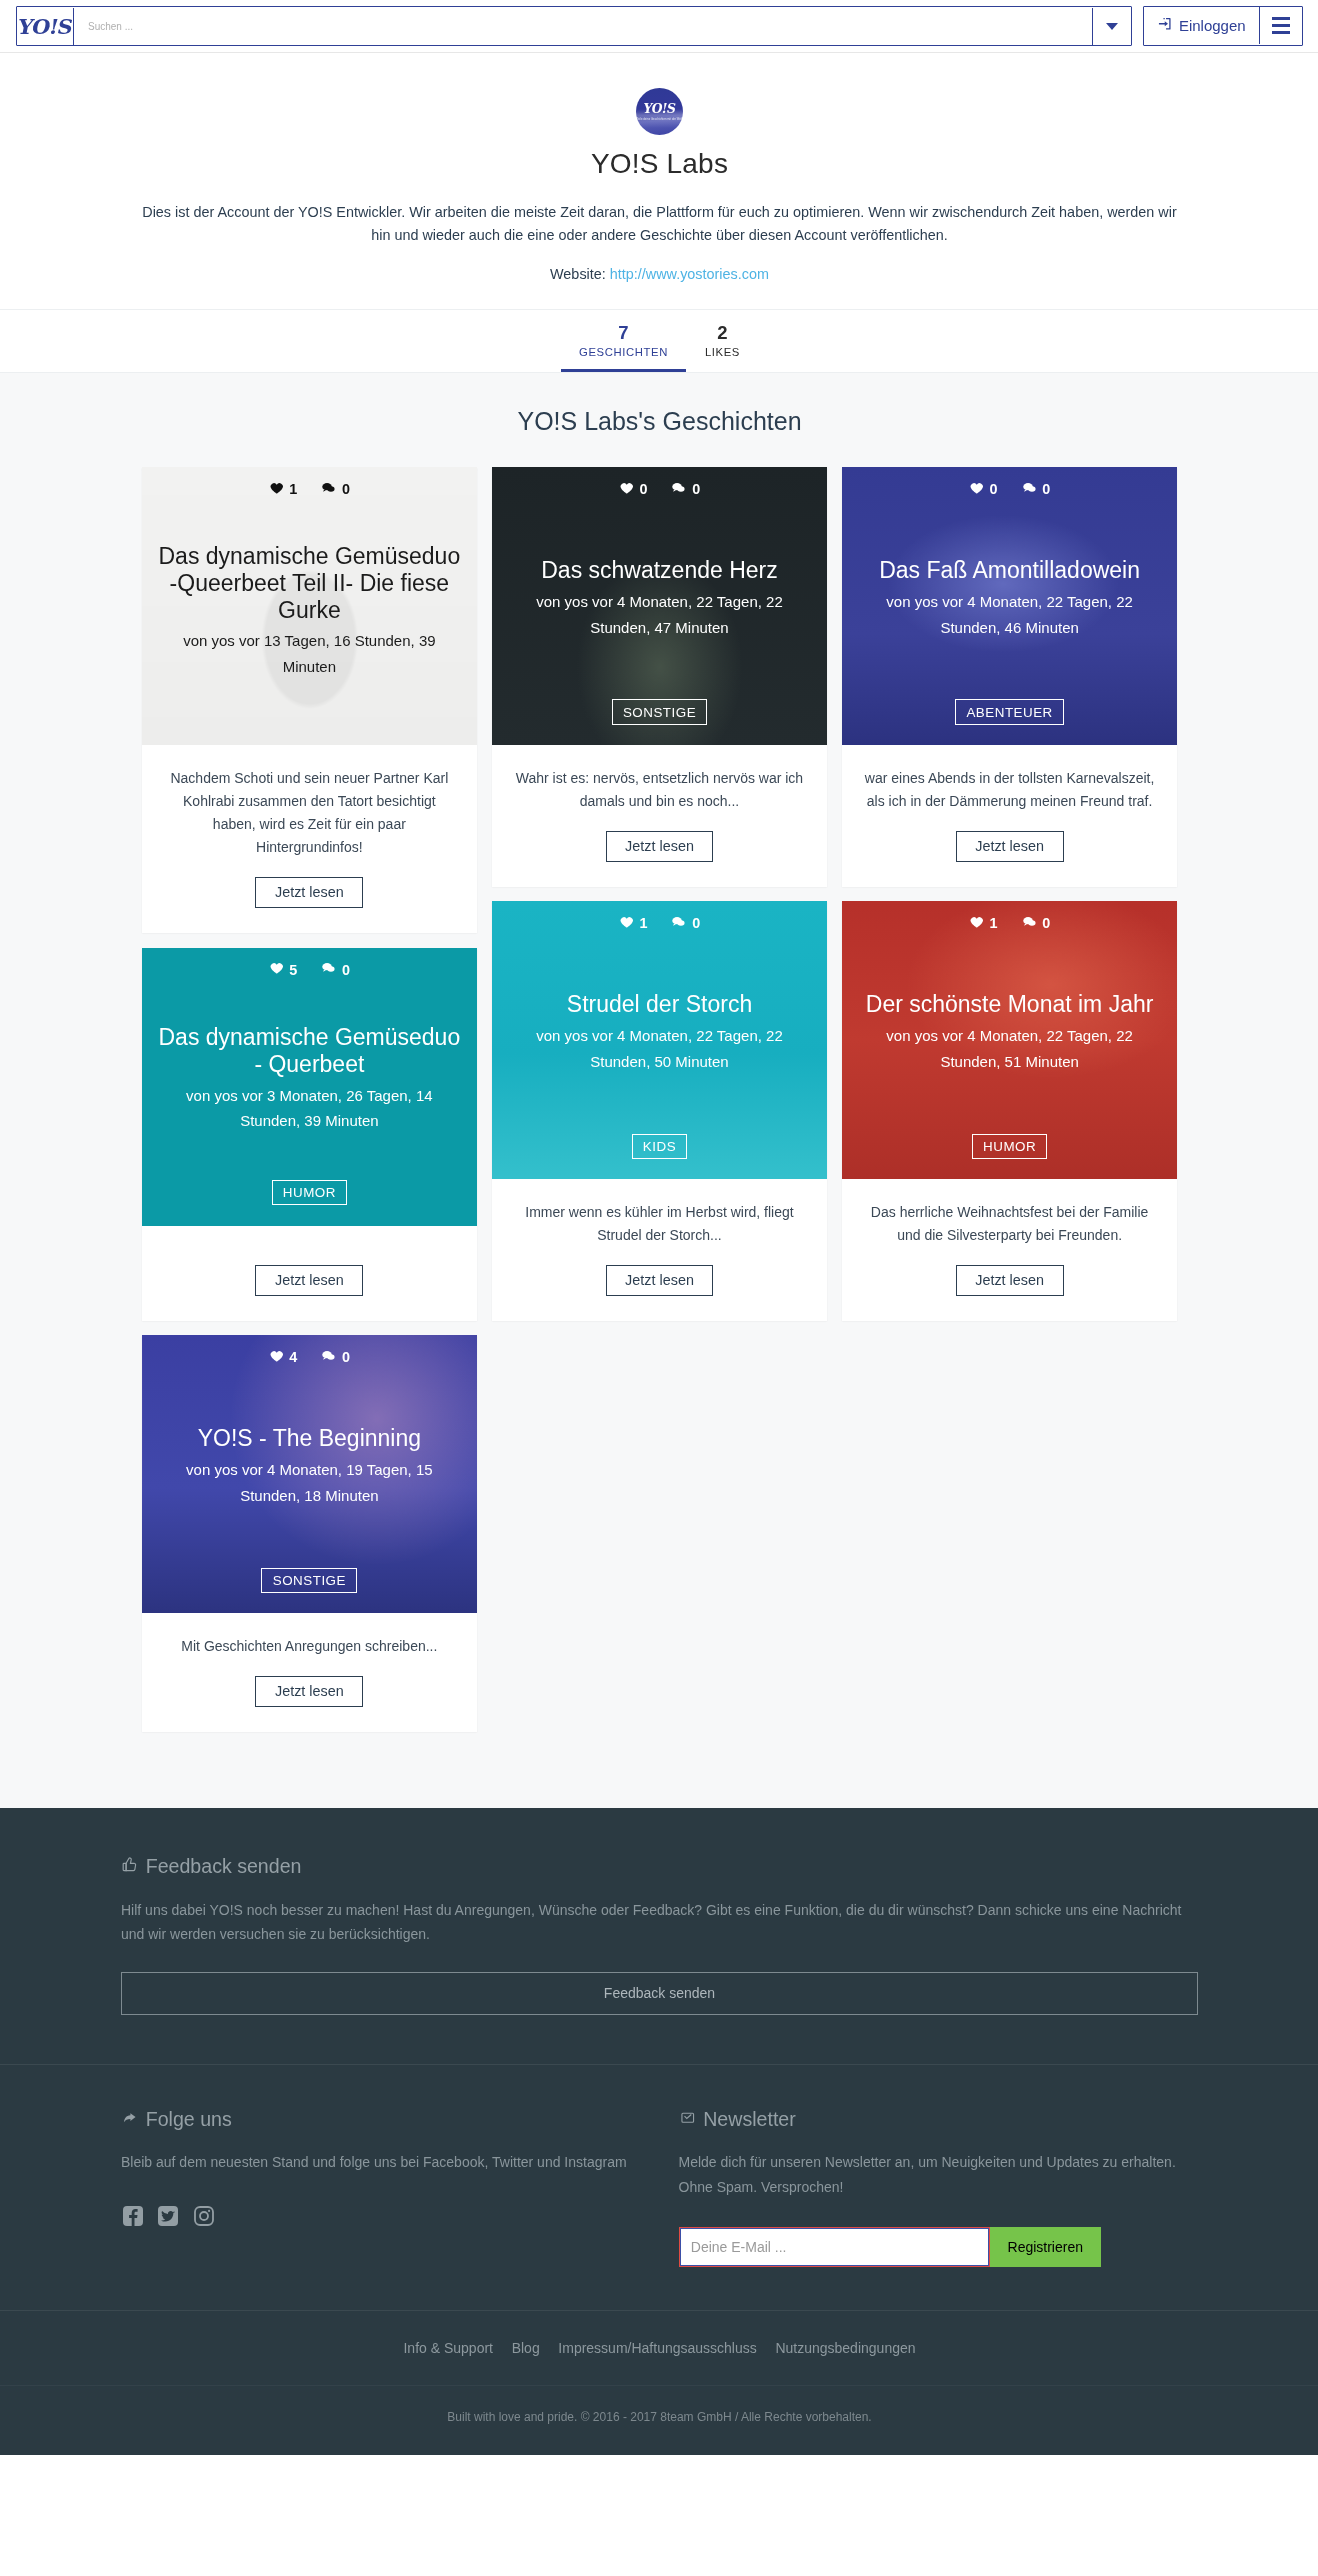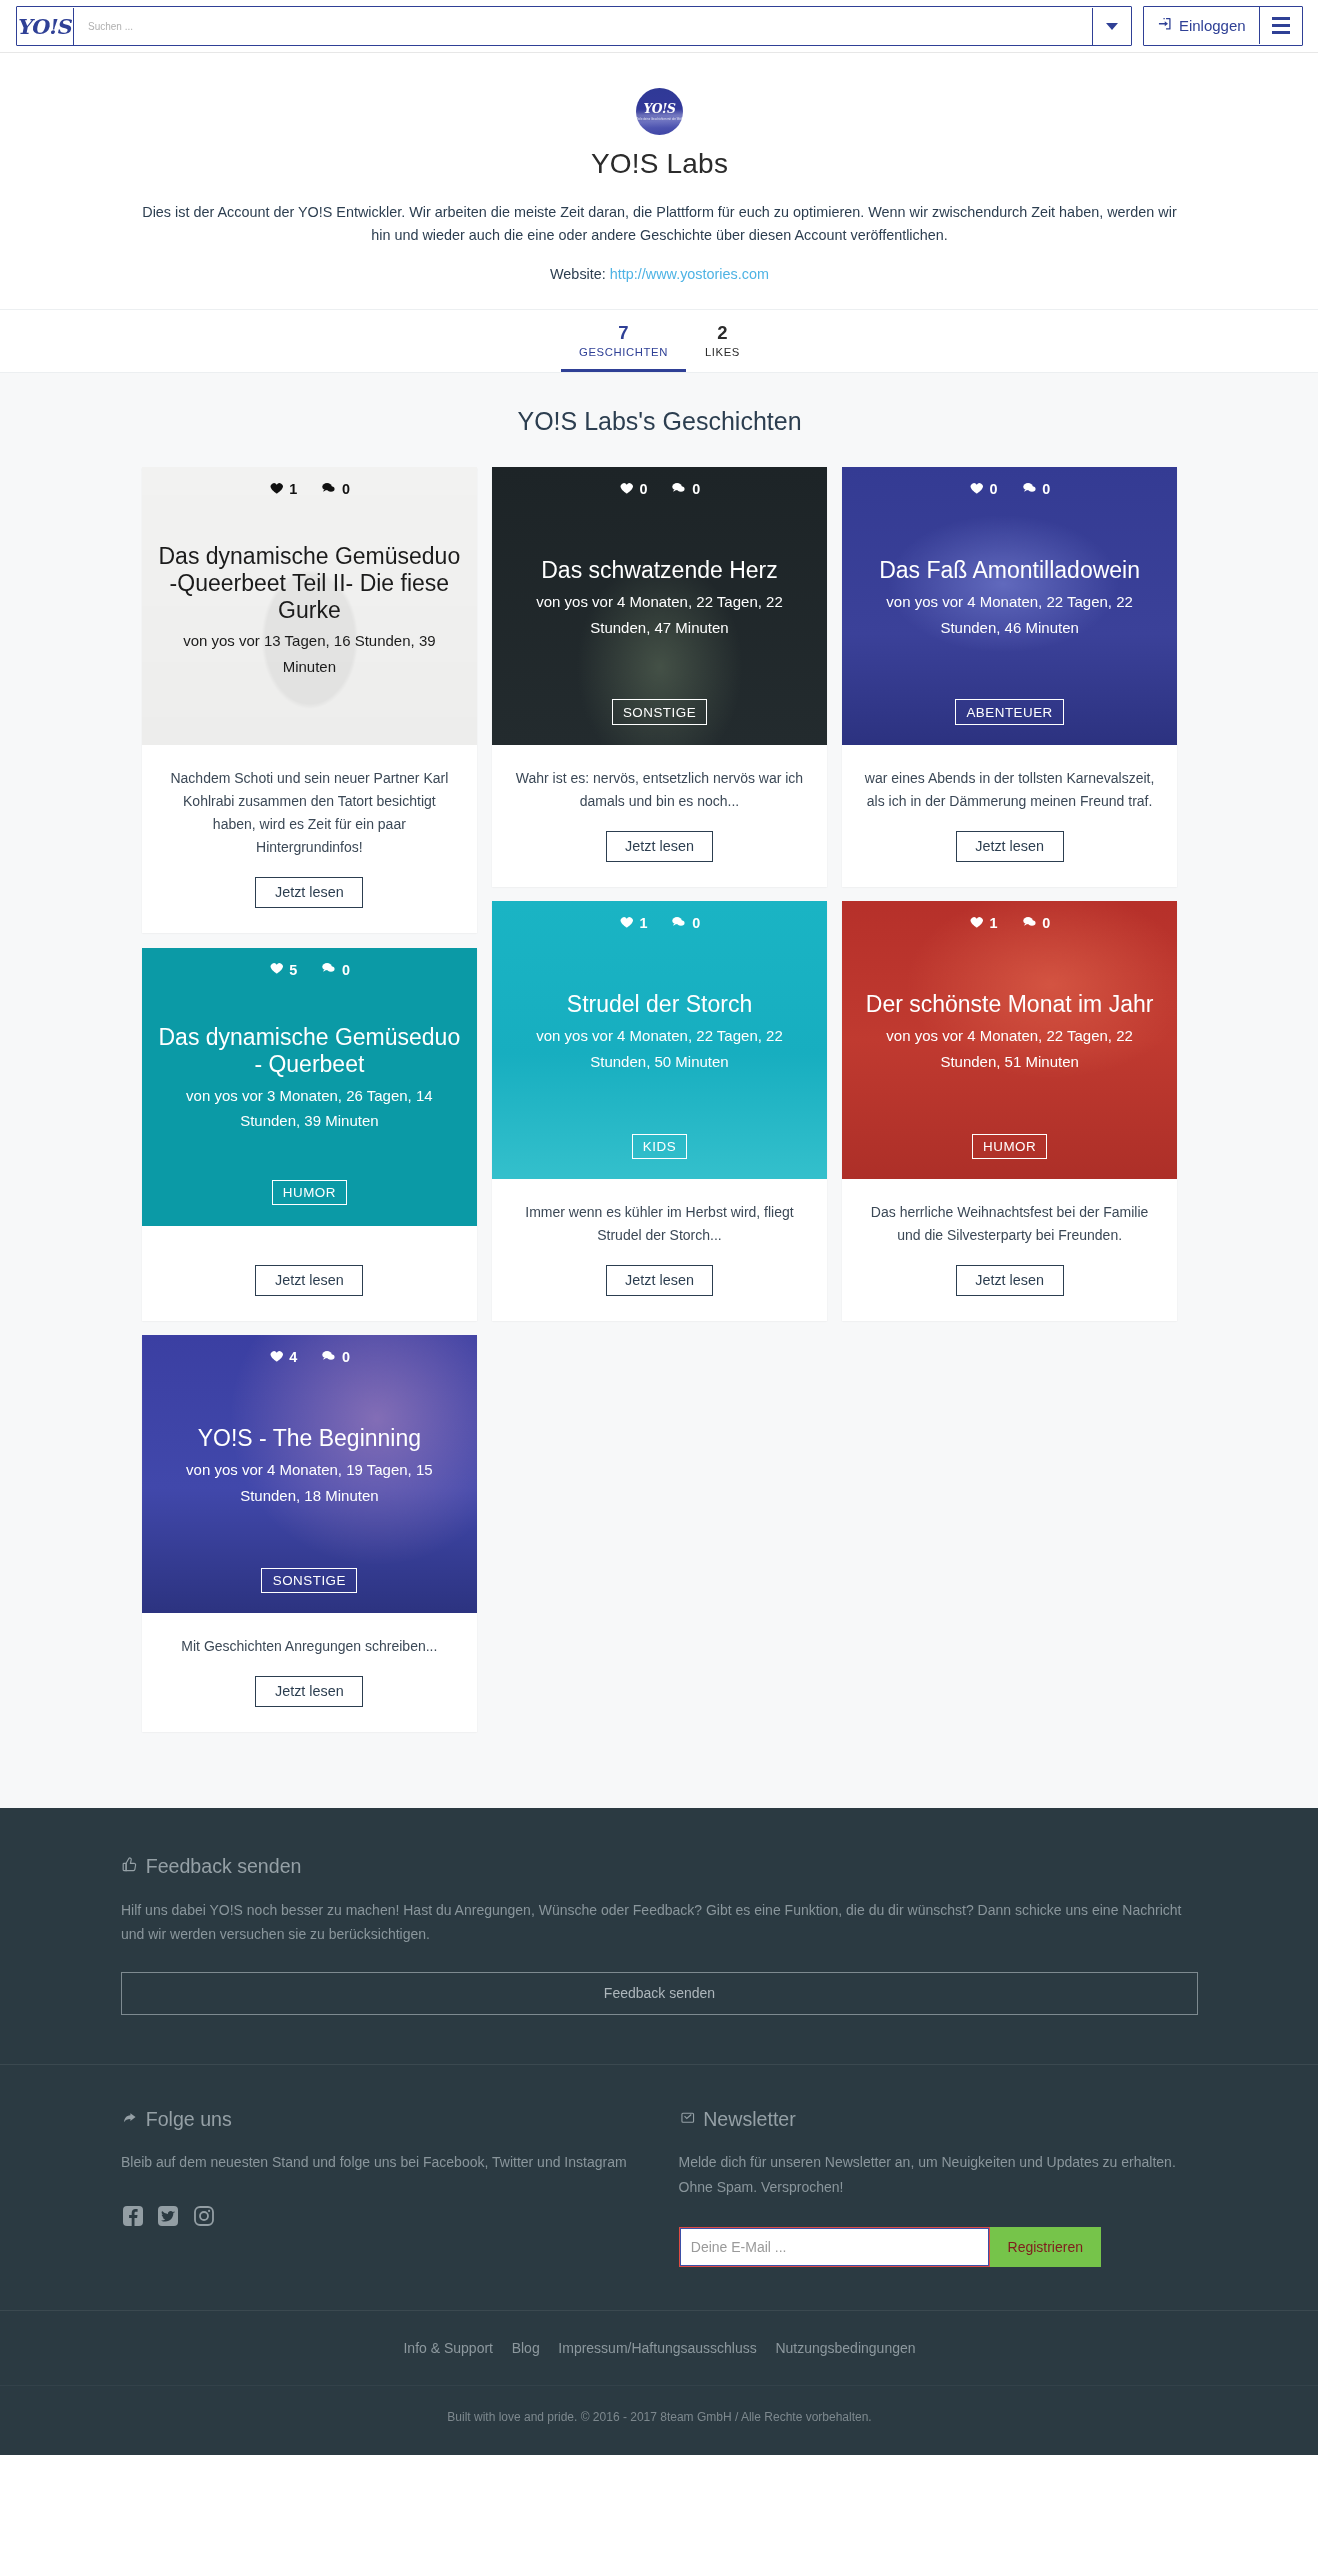--- a/index.html
+++ b/index.html
@@ -168,21 +168,21 @@
   .social-icons{display:flex;gap:11.3px;margin-top:29px;}
   .sicon{width:24px;height:24px;color:#939ea4;}
   .news-form{display:flex;margin-top:28px;max-width:422px;}
   .news-input{
     flex:1;height:40px;border:1.5px solid #e04b43;border-top-color:#e04b43;
     outline:none;padding:0 11.3px;font-size:14px;color:#555;background:#fff;
     box-shadow:inset 0 0 0 1px #3b4fa8;font-family:"Liberation Sans",sans-serif;
   }
   .news-input::placeholder{color:#9a9a9a;}
   .news-btn{
-    height:40px;background:#76c44a;border:none;color:#7f1d1d;font-size:14px;padding:0 17.5px;cursor:pointer;
+    height:40px;background:#76c44a;border:none;color:#000000;font-size:14px;padding:0 17.5px;cursor:pointer;
     font-family:"Liberation Sans",sans-serif;
   }
 
   
   .footer-links{background:#2b3a42;border-top:1px solid #3b4950;padding:29px 0;text-align:center;}
   .footer-links a{color:#8d989e;font-size:14px;text-decoration:none;margin:0 8.2px;}
   .copyright{background:#2b3a42;padding:24px 0 31px;text-align:center;color:#7d888e;font-size:12px;border-top:1px solid #33424a;}
 </style>
 </head>
 <body>

